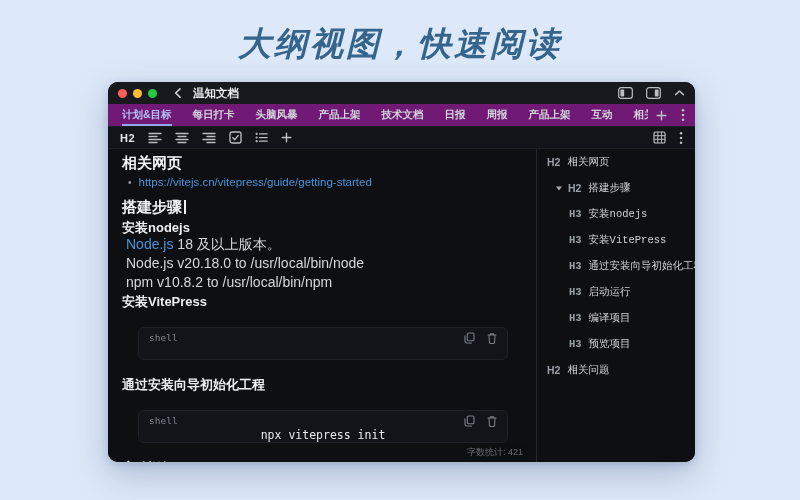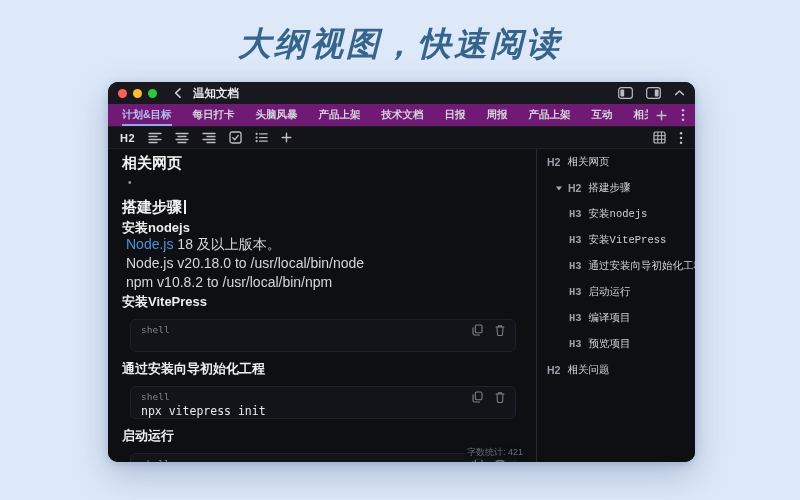--- a/index.html
+++ b/index.html
@@ -86,21 +86,21 @@
   .b-h3 + .b-p{margin-top:0;}
   .b-bullet{display:flex;align-items:center;gap:7px;font-size:11.5px;line-height:15px;margin:2px 0 0 6px;}
   .bullet-dot{color:#9aa0a8;font-size:10px;}
   .doc-link{color:#4a94d8;text-decoration:none;}
   .cursor-caret{
     display:inline-block;width:1.5px;height:14px;background:#eef0f3;
     vertical-align:-2px;margin-left:2px;
   }
   .b-code{
     background:#121419;border:1px solid #1f2228;border-radius:6px;
-    margin:8px;padding:4px 10px 4px 10px;height:33px;box-sizing:border-box;
+    margin:16px;padding:4px 10px 4px 10px;height:33px;box-sizing:border-box;text-align:center;
   }
   .code-head{display:flex;align-items:center;height:11px;}
   .code-lang{font-size:9.5px;color:#7f858d;font-family:"DejaVu Sans Mono","Liberation Mono",monospace;}
   .code-actions{margin-left:auto;display:flex;align-items:center;gap:12px;}
   .code-line{
     font-family:"DejaVu Sans Mono","Liberation Mono",monospace;
     font-size:11.5px;line-height:13px;color:#e8eaed;margin-top:3px;
     white-space:pre;
   }
   .wordcount{
@@ -242,20 +242,21 @@
           </span>
         </div>
     </div>
 
     <div class="content-row">
       <div class="main">
         <div id="doc-blocks">
             <div class="b-h2"><span>相关网页</span></div>
             <div class="b-bullet">
               <span class="bullet-dot">•</span>
+              <span class="doc-link">https://vitejs.cn/vitepress/guide/getting-started</span>
             </div>
             <div class="b-h2"><span>搭建步骤</span><span class="cursor-caret"></span></div>
             <div class="b-h3"><span>安装nodejs</span></div>
             <div class="b-p"><span class="doc-link">Node.js</span><span> 18 及以上版本。</span></div>
             <div class="b-p"><span>Node.js v20.18.0 to /usr/local/bin/node</span></div>
             <div class="b-p"><span>npm v10.8.2 to /usr/local/bin/npm</span></div>
             <div class="b-h3"><span>安装VitePress</span></div>
             <div class="b-code">
               <div class="code-head">
                 <span class="code-lang">shell</span>

